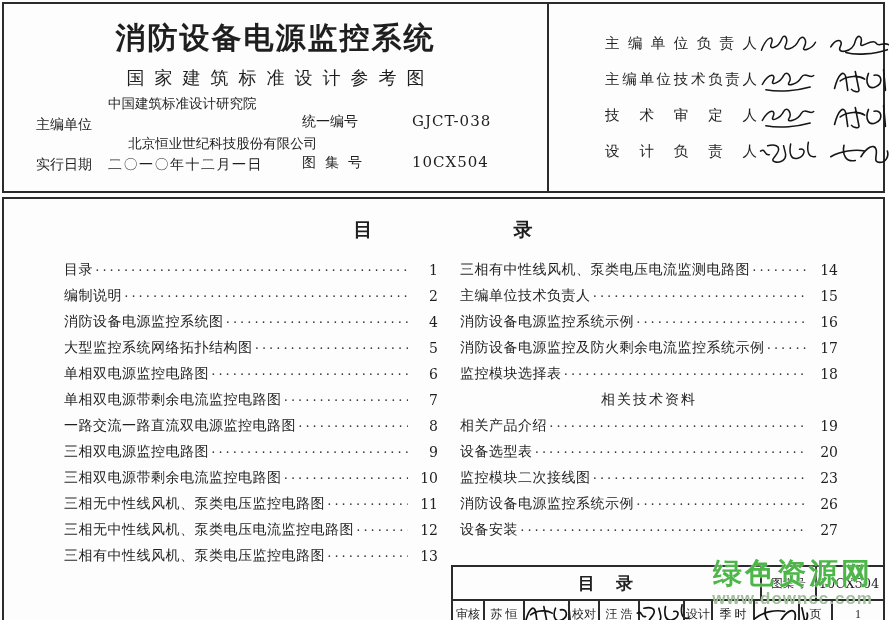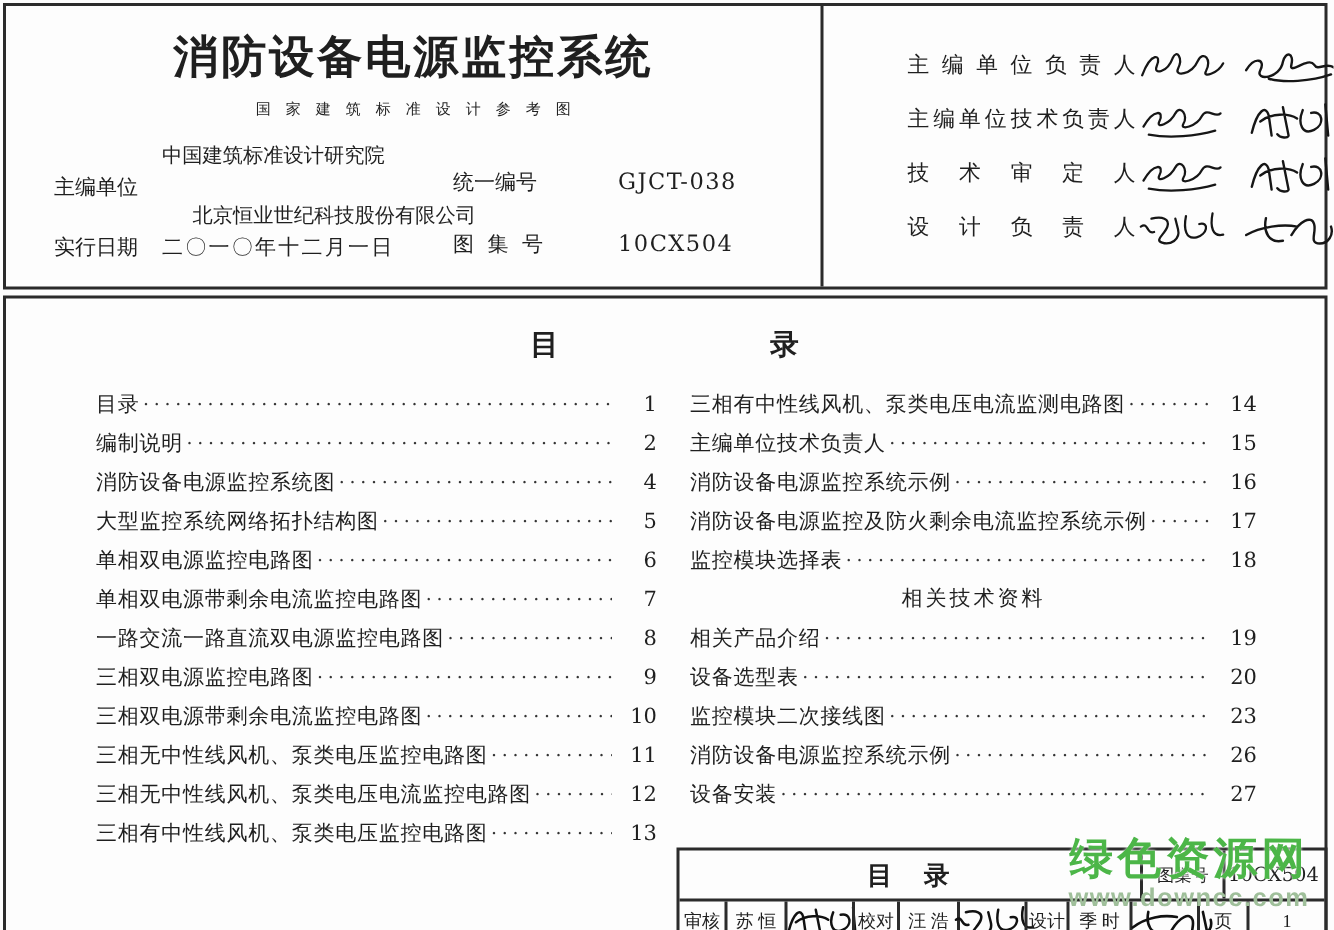--- a/index.html
+++ b/index.html
@@ -23,21 +23,21 @@
     border:2px solid var(--border);
   }
   .h-left{position:absolute;left:0;top:0;width:518px;height:100%;}
   .doc-title{
     position:absolute;left:0;top:14px;width:543px;text-align:center;
     font-family:"Liberation Sans","DejaVu Sans",sans-serif;
     font-weight:700;font-size:30px;letter-spacing:2px;
   }
   .doc-subtitle{
     position:absolute;left:0;top:62px;width:543px;text-align:center;
-    font-size:10px;letter-spacing:10px;text-indent:10px;
+    font-size:18px;letter-spacing:10px;text-indent:10px;
   }
   .meta-label{position:absolute;font-size:14px;white-space:pre;}
   .meta-label.justify{width:60px;text-align:justify;text-align-last:justify;}
   .meta-value{position:absolute;font-size:14px;white-space:pre;}
   .editor-lines{position:absolute;left:104px;top:90px;font-size:13.5px;line-height:20px;white-space:pre;}
   .latin{font-family:"DejaVu Serif","Liberation Serif",serif;font-size:15px;letter-spacing:1px;margin-left:32px;}
   .h-divider{position:absolute;left:543px;top:0;width:2px;height:100%;background:var(--border);}
   .h-right{position:absolute;left:545px;top:0;right:0;height:100%;}
   .appr-row{position:absolute;left:0;right:0;height:32px;margin-left:20px;}
   .appr-label{

